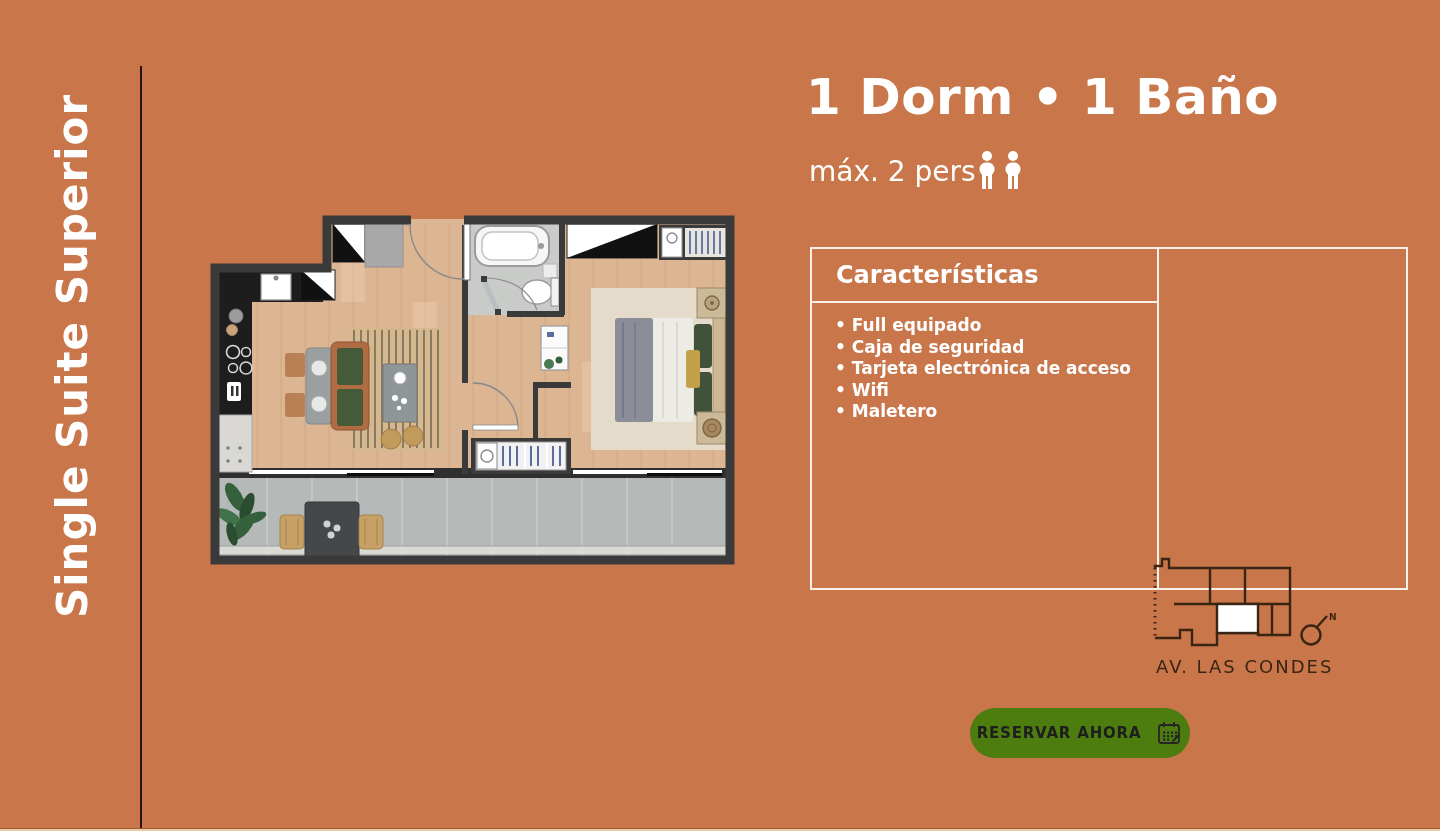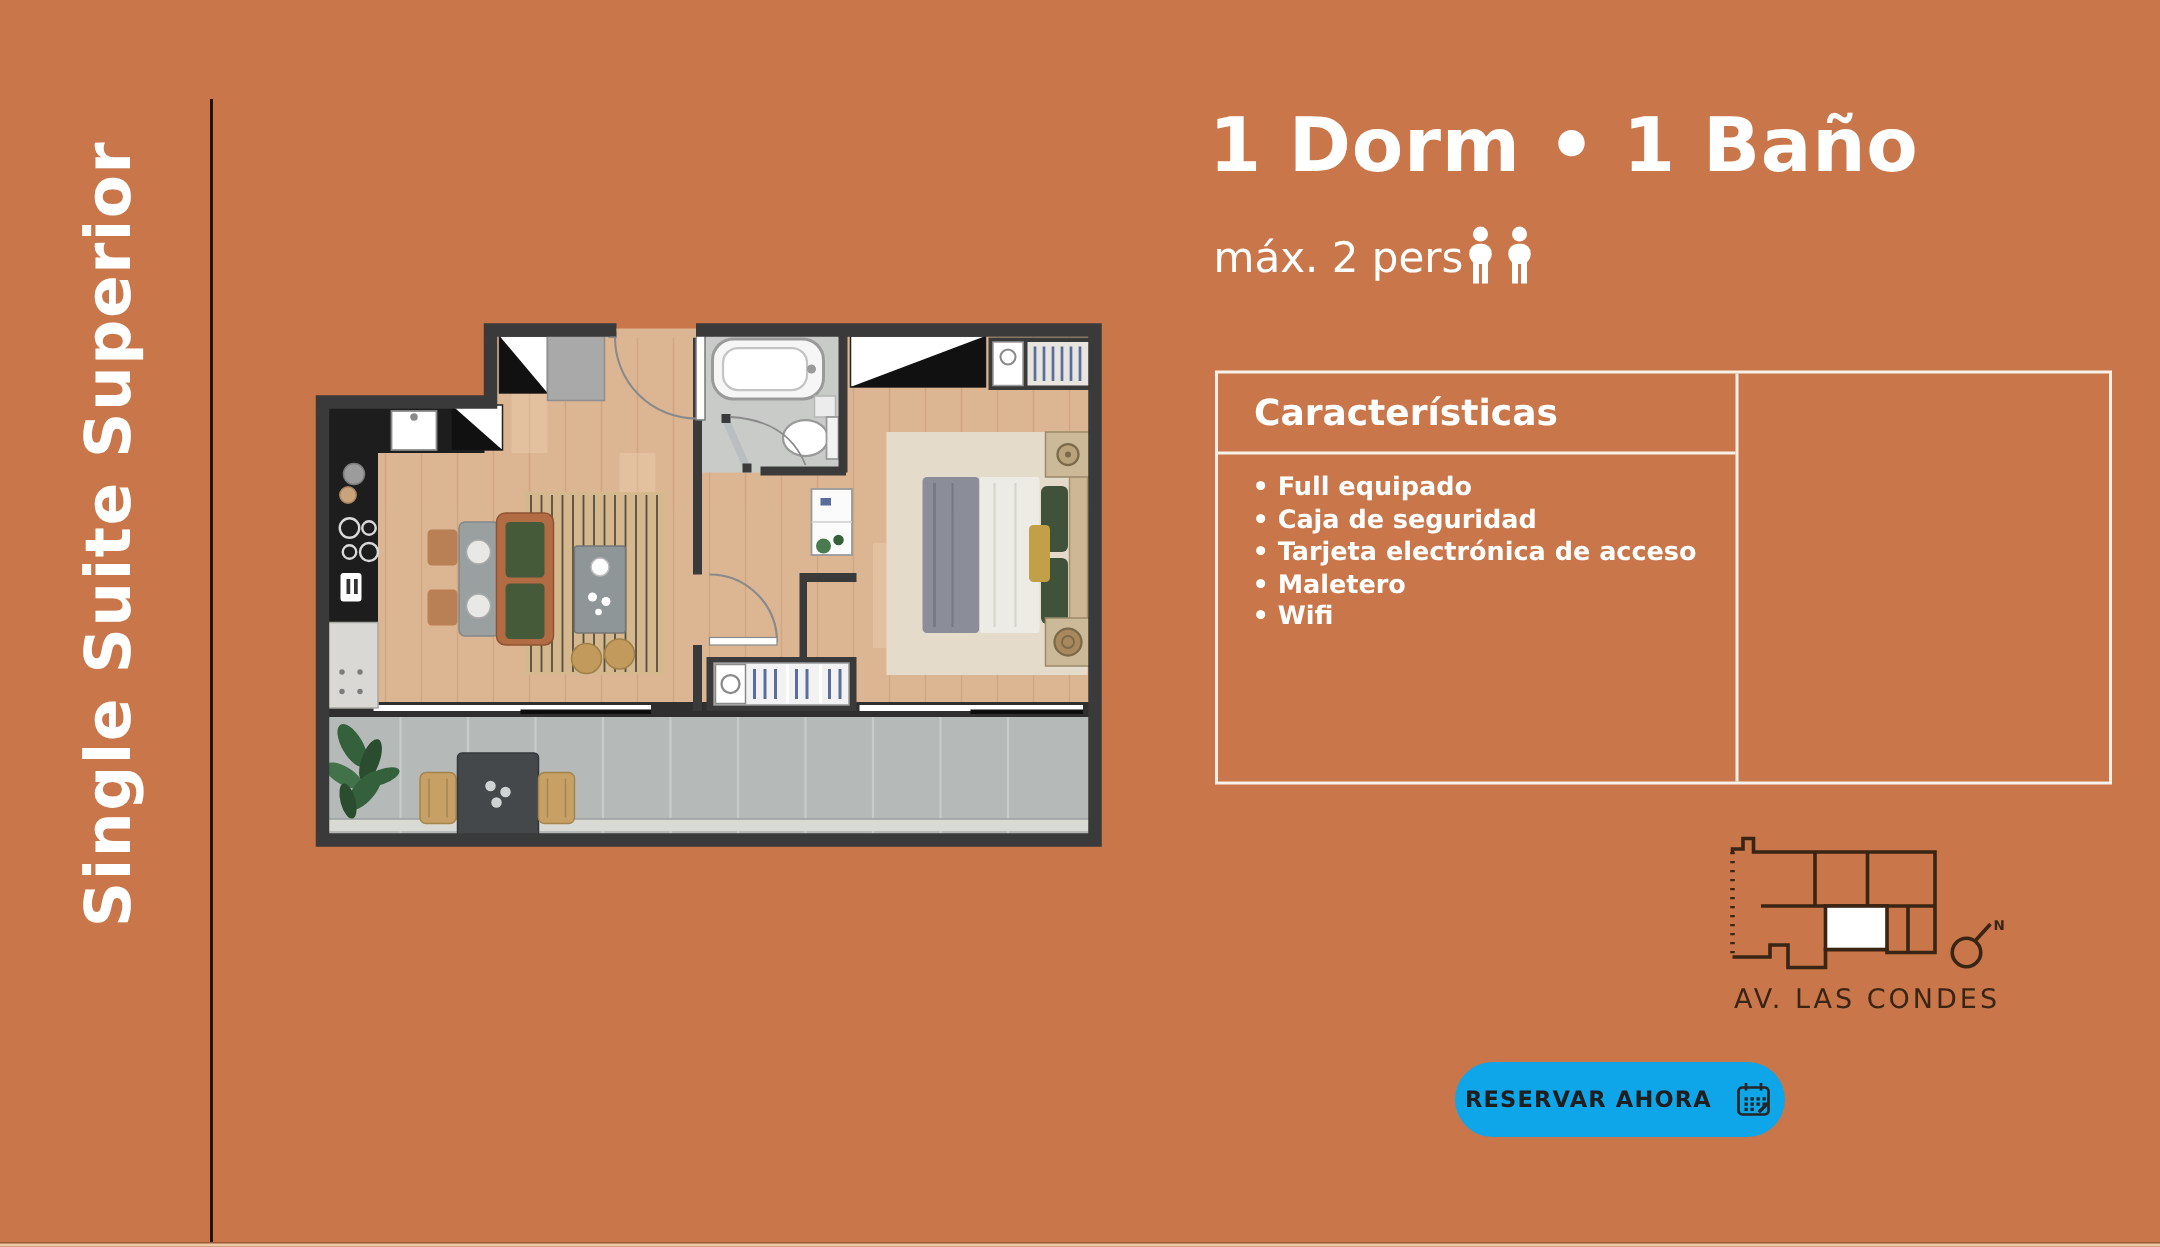--- a/index.html
+++ b/index.html
@@ -35,21 +35,21 @@
   .capacity {
     position:absolute; left:809px; top:150px;
     display:flex; align-items:center; 
     color:#ffffff; font-size:28px;
   }
   .capacity svg { display:block; }
 
   
   .info-table {
     position:absolute; left:810px; top:247px;
-    width:598px; height:276px;
+    width:598px; height:343px;
     border:2px solid #f7f1e8;
     display:flex;
     color:#ffffff;
   }
   .col { display:flex; flex-direction:column; }
   .col-left  { width:347px; border-right:2px solid #f7f1e8; }
   .col-right { flex:1; }
   .col-header {
     height:54px; flex:0 0 54px;
     border-bottom:2px solid #f7f1e8;
@@ -71,21 +71,21 @@
   .street-label {
     position:absolute; left:6px; top:104px;
     font-size:18px; font-weight:normal; letter-spacing:2px;
     color:#3a2413; white-space:nowrap;
   }
 
   
   .cta {
     position:absolute; left:970px; top:708px;
     width:220px; height:50px;
-    background:#0ea5e9; border:none; border-radius:25px;
+    background:#4d7c0f; border:none; border-radius:25px;
     display:flex; align-items:center; justify-content:center; gap:14px;
     cursor:pointer;
     font-family:inherit;
   }
   .cta span {
     font-size:15px; font-weight:bold; letter-spacing:0.8px; color:#1e1e1e;
   }
 
   
   .floorplan { position:absolute; left:207px; top:212px; width:531px; height:356px; }
@@ -385,22 +385,22 @@
     </svg>
   </div>
 
   <div class="info-table">
     <div class="col col-left">
       <div class="col-header">Características</div>
       <ul class="col-list">
           <li>• Full equipado</li>
           <li>• Caja de seguridad</li>
           <li>• Tarjeta electrónica de acceso</li>
+          <li>• Wifi</li>
           <li>• Maletero</li>
-          <li>• Wifi</li>
         </ul>
     </div>
   </div>
 
   <div class="keyplan">
     <svg width="200" height="100" viewBox="0 0 200 100">
       <g stroke="#3a2413" stroke-width="2.4" fill="none" stroke-linejoin="miter">
         <path d="M5,16 V14 H12 V7 H19 V16 H140 V83 H108 V81 H67 V93 H42 V78 H30 V86 H5"></path>
         <line x1="5" y1="16" x2="5" y2="86" stroke-dasharray="1.5 4.5" stroke-width="3"></line>
         <line x1="24" y1="52" x2="140" y2="52"></line>

